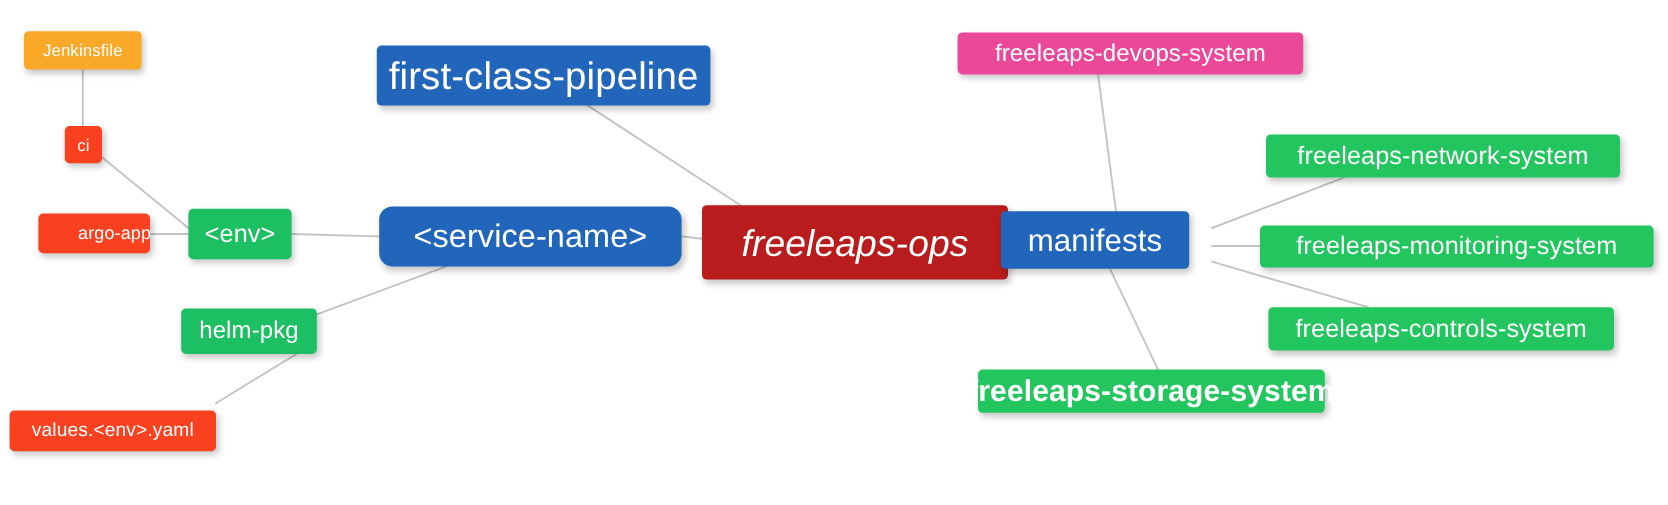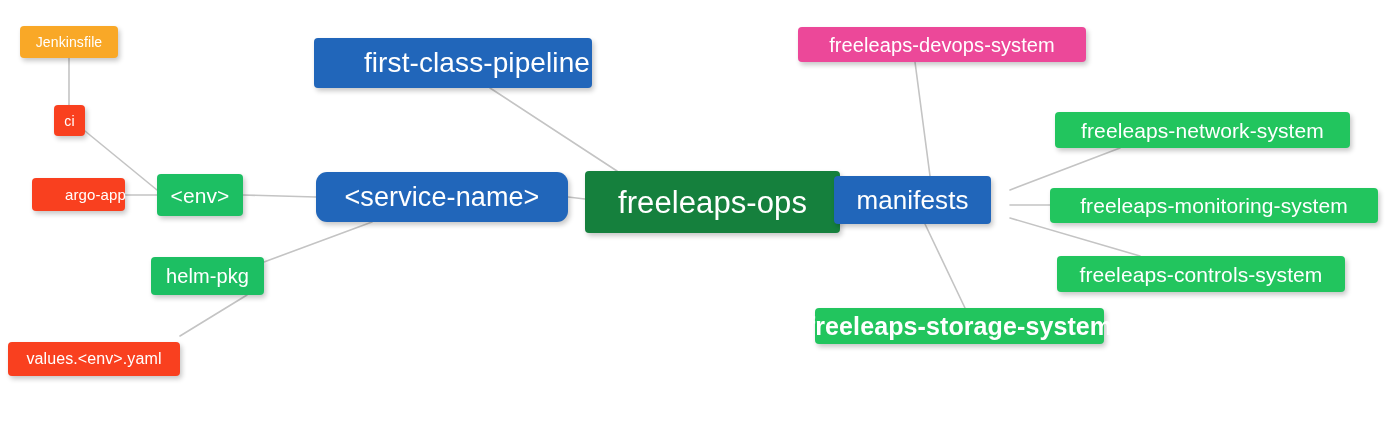--- a/index.html
+++ b/index.html
@@ -76,27 +76,27 @@
       </div>
       <div class="node" style="left: 157px; top: 174px; width: 86px; height: 42px; background: rgb(29, 191, 99); font-size: 21px; color: rgb(255, 255, 255);">
         <span class="node-label">&lt;env&gt;</span>
       </div>
       <div class="node" style="left: 151px; top: 257px; width: 113px; height: 38px; background: rgb(29, 191, 99); font-size: 20px; color: rgb(255, 255, 255);">
         <span class="node-label">helm-pkg</span>
       </div>
       <div class="node" style="left: 8px; top: 332px; width: 172px; height: 34px; background: rgb(249, 64, 31); font-size: 16px; color: rgb(255, 255, 255); margin-top: 10px;">
         <span class="node-label">values.&lt;env&gt;.yaml</span>
       </div>
-      <div class="node" style="left: 314px; top: 38px; width: 278px; height: 50px; background: rgb(33, 102, 186); font-size: 28px; color: rgb(255, 255, 255); justify-content: flex-end;">
+      <div class="node" style="left: 314px; top: 38px; width: 278px; height: 50px; background: rgb(33, 102, 186); font-size: 32px; color: rgb(255, 255, 255);">
         <span class="node-label">first-class-pipeline</span>
       </div>
       <div class="node" style="left: 316px; top: 172px; width: 252px; height: 50px; background: rgb(33, 102, 186); font-size: 27px; color: rgb(255, 255, 255); border-radius: 11px;">
         <span class="node-label">&lt;service-name&gt;</span>
       </div>
-      <div class="node" style="left: 585px; top: 171px; width: 255px; height: 62px; background: #15803d; font-size: 31px; color: rgb(255, 255, 255);">
+      <div class="node" style="left: 585px; top: 171px; width: 255px; height: 62px; background: #b91c1c; font-size: 31px; color: rgb(255, 255, 255); font-style: italic;">
         <span class="node-label">freeleaps-ops</span>
       </div>
       <div class="node" style="left: 834px; top: 176px; width: 157px; height: 48px; background: rgb(33, 102, 186); font-size: 26px; color: rgb(255, 255, 255);">
         <span class="node-label">manifests</span>
       </div>
       <div class="node" style="left: 798px; top: 27px; width: 288px; height: 35px; background: #ec4899; font-size: 20px; color: rgb(255, 255, 255);">
         <span class="node-label">freeleaps-devops-system</span>
       </div>
       <div class="node" style="left: 1055px; top: 112px; width: 295px; height: 36px; background: rgb(34, 197, 94); font-size: 21px; color: rgb(255, 255, 255);">
         <span class="node-label">freeleaps-network-system</span>

